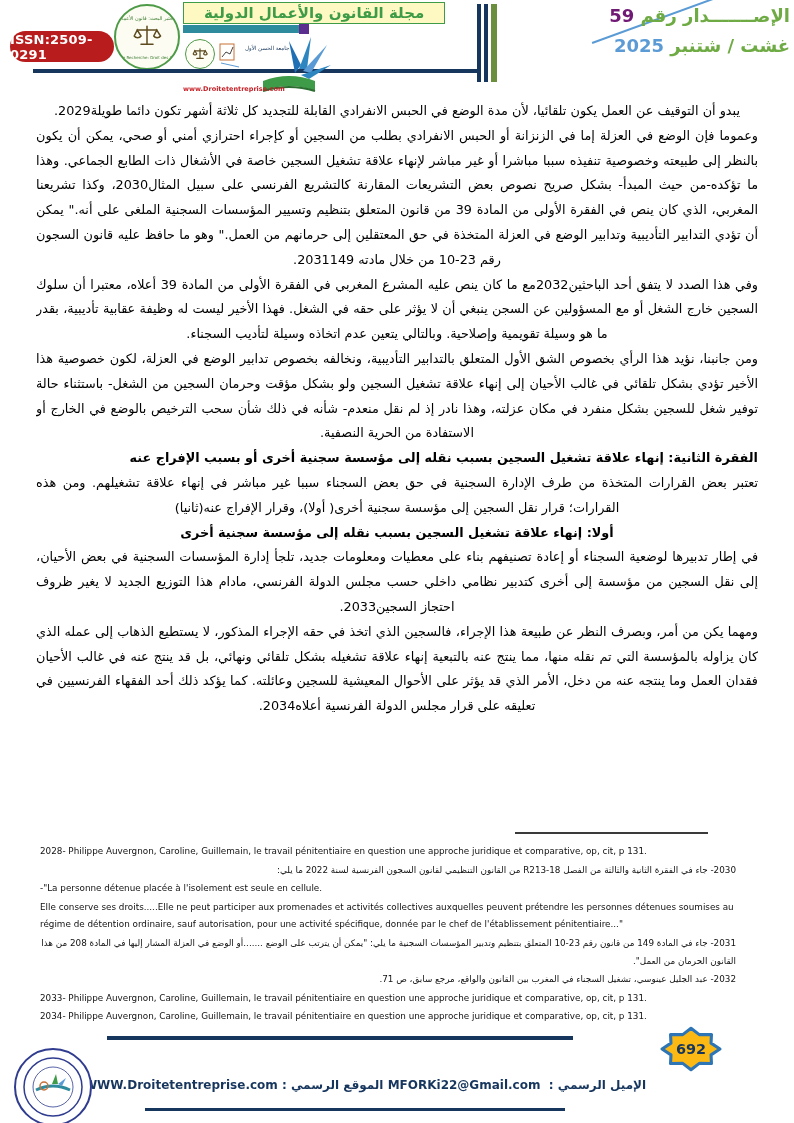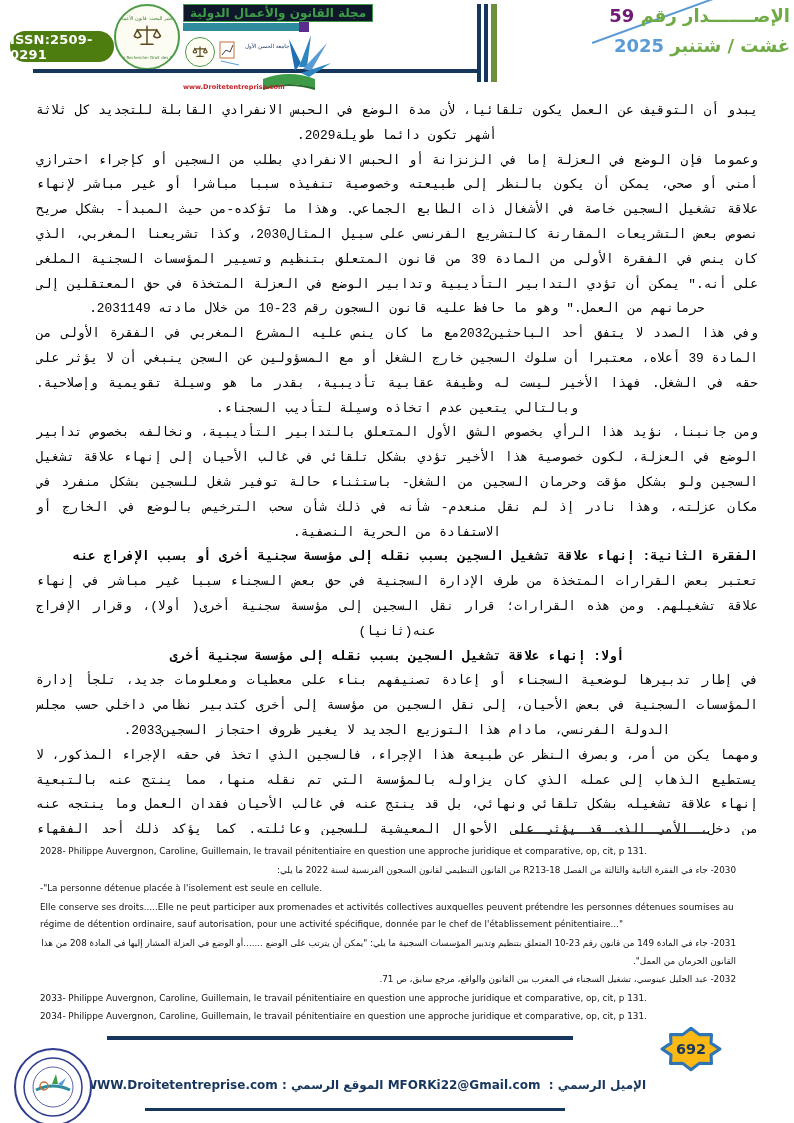--- a/index.html
+++ b/index.html
@@ -7,36 +7,36 @@
   body { font-family:"DejaVu Sans", sans-serif; }
   .page {
     position:relative; width:794px; height:1123px; margin:0 auto;
     background:#ffffff; overflow:hidden;
   }
 
   
   .header { position:absolute; left:0; top:0; width:794px; height:96px; }
   .issn-pill {
     position:absolute; left:10px; top:31px; width:104px; height:31px;
-    background:#4d7c0f; border-radius:16px; color:#fff; font-weight:bold;
+    background:#b91c1c; border-radius:16px; color:#fff; font-weight:bold;
     font-size:13px; display:flex; align-items:center; justify-content:center;
     letter-spacing:.2px;
   }
   .lab-logo {
     position:absolute; left:114px; top:4px; width:66px; height:66px;
     border-radius:50%; border:2px solid #4e9b47; background:#fcfcf2;
     display:flex; align-items:center; justify-content:center; flex-direction:column;
     overflow:hidden;
   }
   .lab-logo .tiny-ar { font-size:5px; color:#3e7c32; white-space:nowrap; }
   .lab-logo .tiny-fr { font-size:4px; color:#3e7c32; white-space:nowrap; }
   .journal-logo { position:absolute; left:183px; top:2px; width:150px; height:82px; z-index:2; }
   .journal-title {
     display:inline-block; border:1.5px solid #3e9b47; color:#3e9b47;
-    font-weight:bold; font-size:12px; padding:1px 6px; background:#0f172a; white-space:nowrap;
+    font-weight:bold; font-size:15px; padding:1px 20px; background:#fef9c3; white-space:nowrap;
   }
   .journal-subbar { width:118px; height:8px; background:#2e8b9e; margin-top:1px; position:relative; }
   .journal-subbar .pbox { position:absolute; right:-8px; top:-1px; width:10px; height:10px; background:#5b2d8f; }
   .journal-row { position:relative; height:60px; }
   .mini-circle {
     position:absolute; left:2px; top:6px; width:30px; height:30px; border-radius:50%;
     border:1.5px solid #4e9b47; background:#fffef5; display:flex; align-items:center; justify-content:center;
   }
   .univ-text { position:absolute; left:62px; top:12px; text-align:center; }
   .univ-text .ar { font-size:5.5px; color:#17365d; white-space:nowrap; }
@@ -57,21 +57,21 @@
     background:#5b9bd5; transform:rotate(-20deg); transform-origin:left center;
   }
   .header-underline { position:absolute; left:33px; top:69px; width:446px; height:3.5px; background:#17365d; z-index:1; }
 
   
   .body-text {
     position:absolute; left:36px; top:99px; width:722px; height:736px;
     direction:rtl; font-size:12.8px; line-height:24.8px; color:#000;
     overflow:hidden;
   }
-  .body-text p { text-align:justify; text-align-last:center;font-family:Liberation Mono, monospace; }
+  .body-text p { text-align:justify; text-align-last:center; }
   .body-text p.heading { font-weight:bold; text-align:right; text-align-last:right; }
   .body-text p.heading2 { font-weight:bold; text-align:right; text-align-last:center; }
 
   
   .fn-sep { position:absolute; left:515px; top:832px; width:193px; height:2px; background:#3a3a3a; }
   .footnotes { position:absolute; left:40px; top:843px; width:718px; font-size:8.8px; color:#111; }
   .footnotes .fn { line-height:17.6px; margin-bottom:1px; }
   .footnotes .fn.ltr { direction:ltr; text-align:left; }
   .footnotes .fn.rtl { direction:rtl; text-align:right; padding-right:22px; }
 

